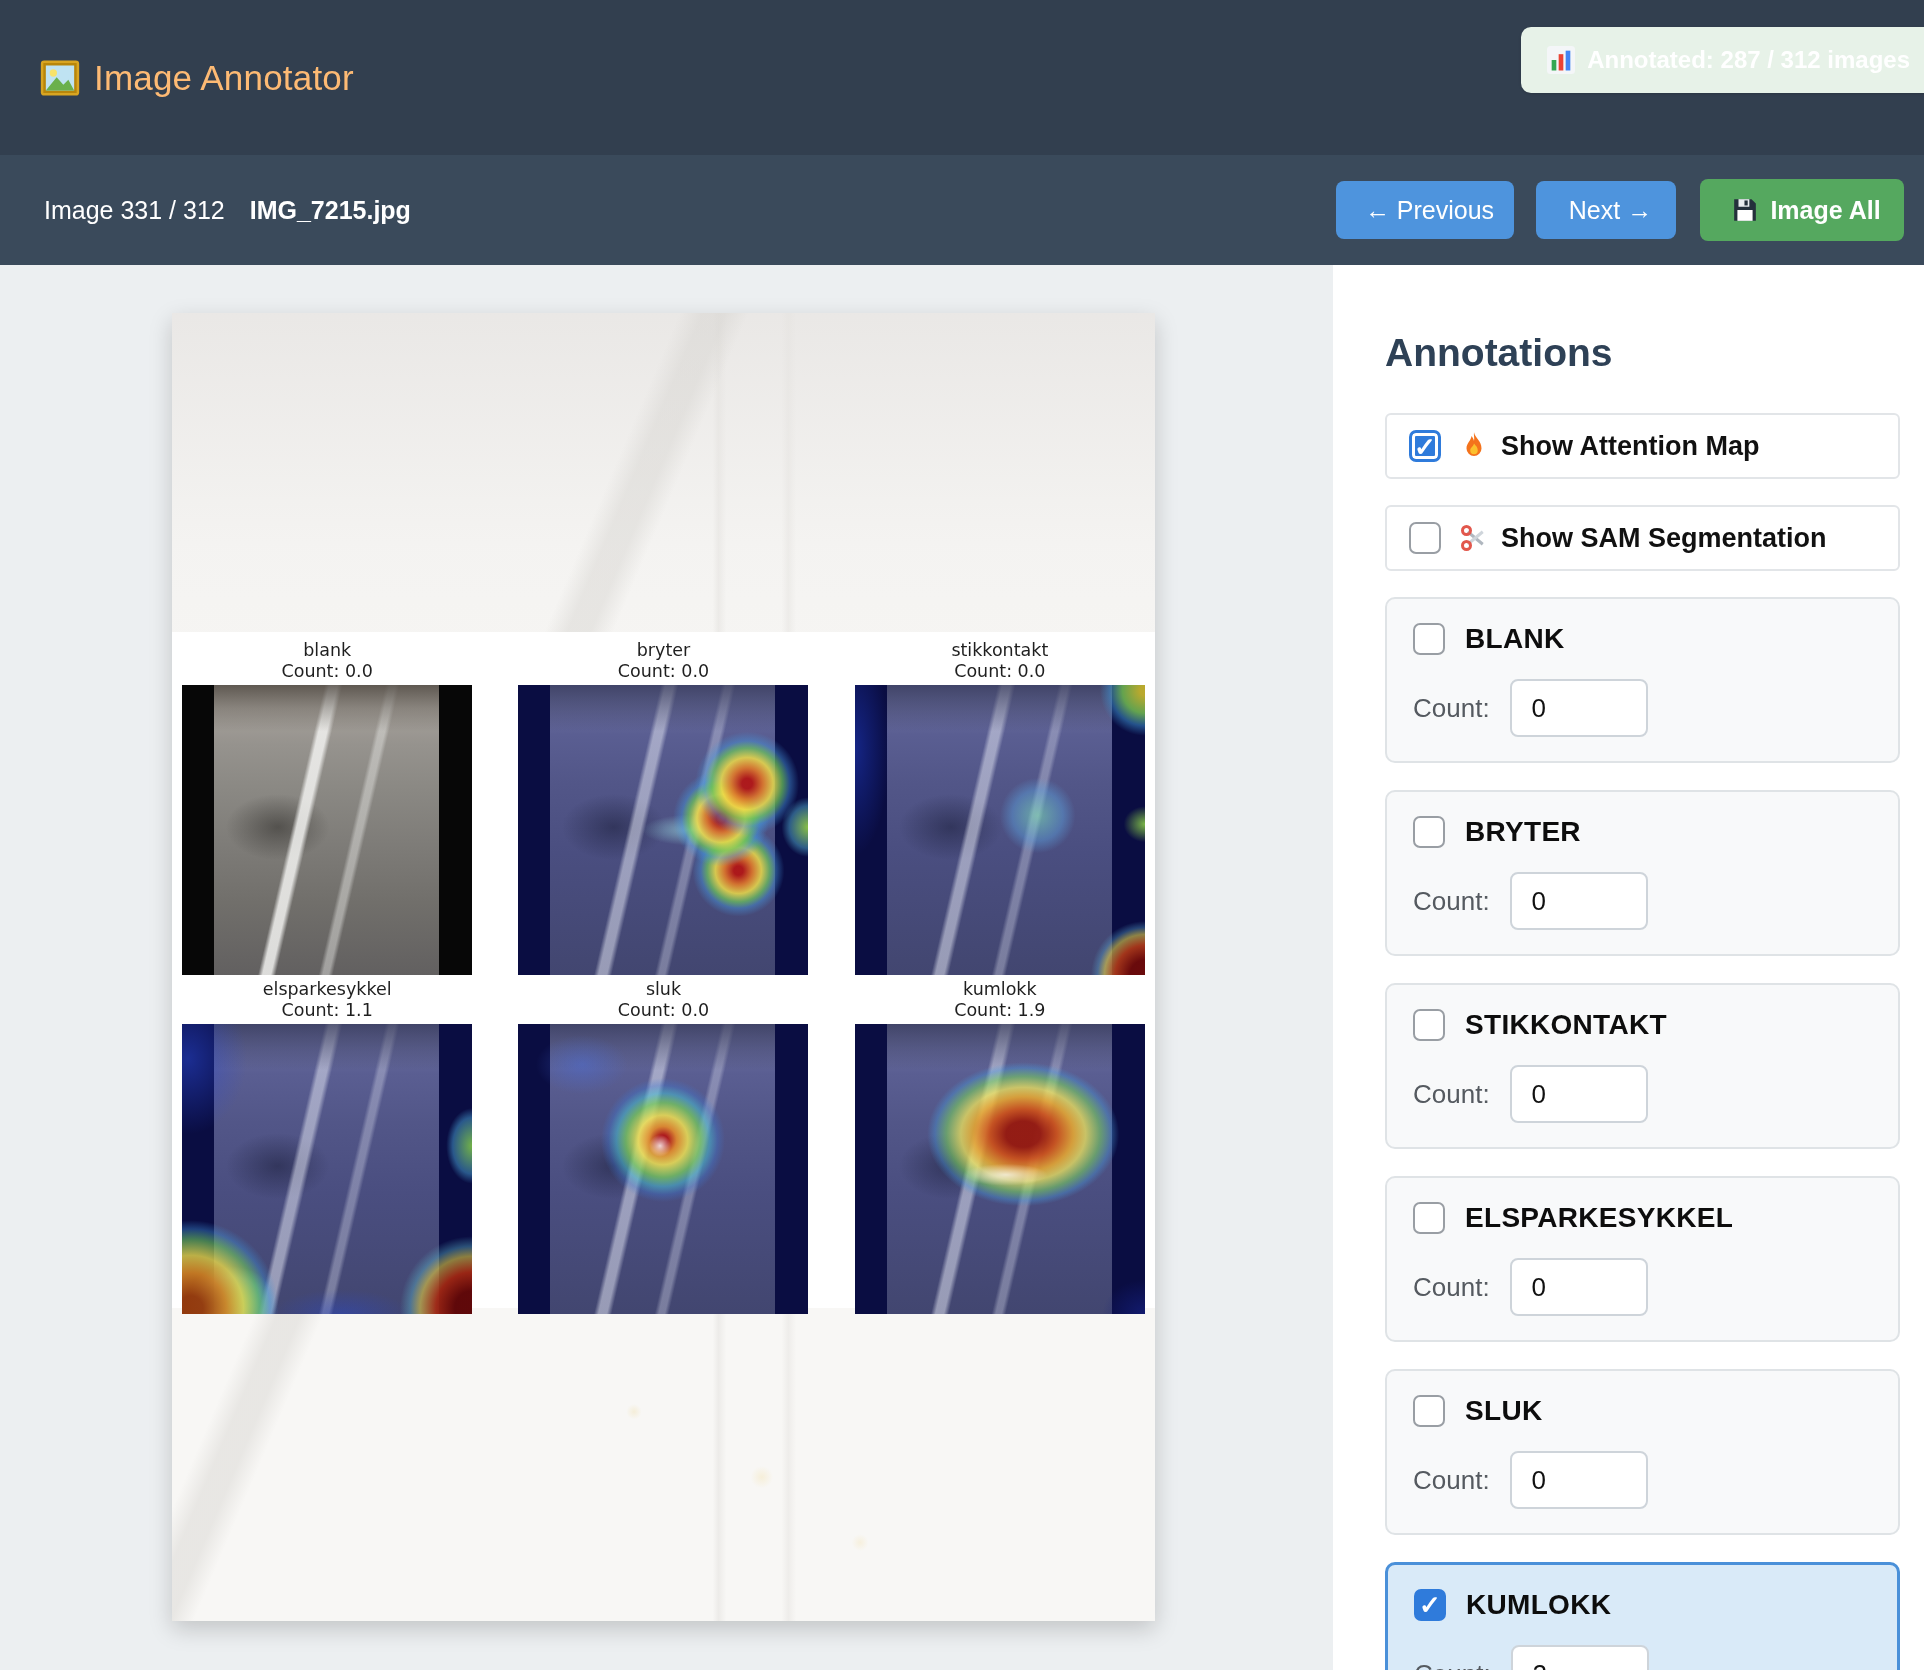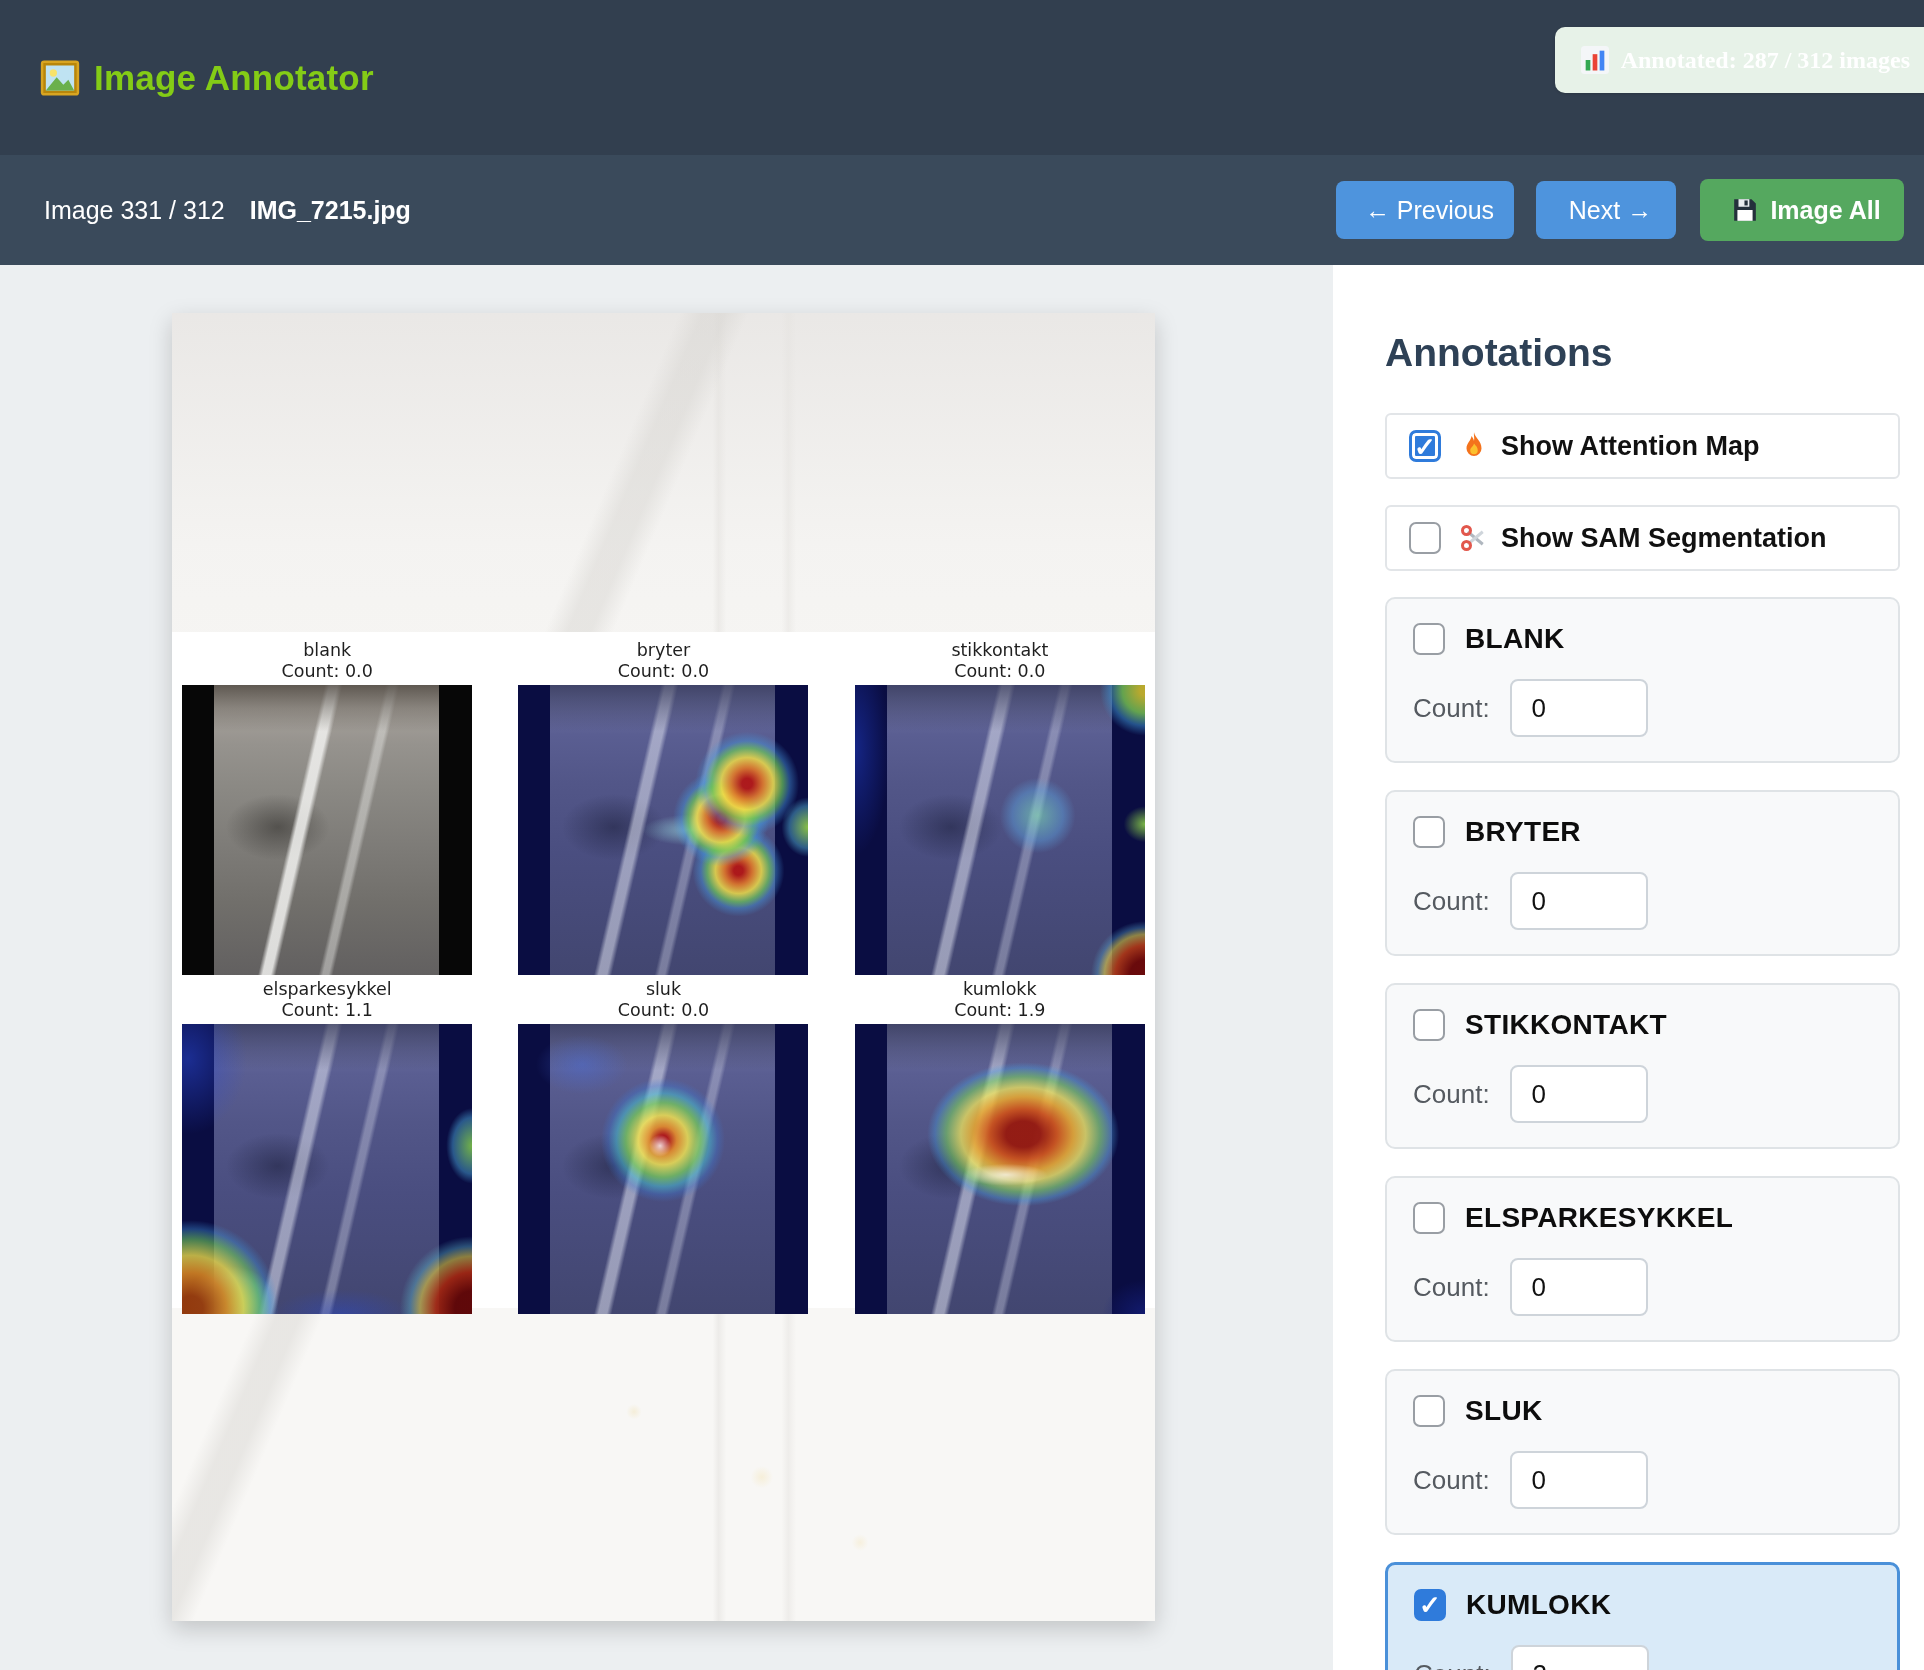--- a/index.html
+++ b/index.html
@@ -6,27 +6,27 @@
   html, body { width: 1924px; height: 1670px; overflow: hidden; }
   body { font-family: "Liberation Sans", sans-serif; background: #ffffff; position: relative; }
 
   
   .app-header {
     height: 155px; background: #323f4f; display: flex; align-items: center;
     padding: 0 40px; position: relative;
   }
   .logo-wrap { display: flex; align-items: center; gap: 14px; }
   .logo-icon { width: 40px; height: 40px; display: inline-block; }
-  .app-title { color: #84cc16; font-size: 35px; font-weight: bold; letter-spacing: 0.2px; }
+  .app-title { color: #fdba74; font-size: 35px; font-weight: normal; letter-spacing: 0.2px; }
   .annotated-badge {
     position: absolute; right: -16px; top: 27px; height: 66px;
     background: #e7f2e8; border-radius: 10px; display: flex; align-items: center;
     gap: 12px; padding: 0 30px 0 26px; box-shadow: 0 1px 3px rgba(0,0,0,0.15);
   }
-  .annotated-badge .badge-text { color: #ffffff; font-size: 24px; font-weight: bold; white-space: nowrap; font-family: Liberation Serif, serif; }
+  .annotated-badge .badge-text { color: #ffffff; font-size: 24px; font-weight: bold; white-space: nowrap; }
   .badge-chart-icon { width: 28px; height: 28px; }
 
   
   .toolbar {
     height: 110px; background: #3a4a5b; display: flex; align-items: center;
     padding: 0 20px 0 44px;
   }
   .position-label { color: #ffffff; font-size: 25px; font-weight: 500; }
   .filename { color: #ffffff; font-size: 25px; font-weight: bold; margin-left: 25px; }
   .toolbar-spacer { flex: 1; }

